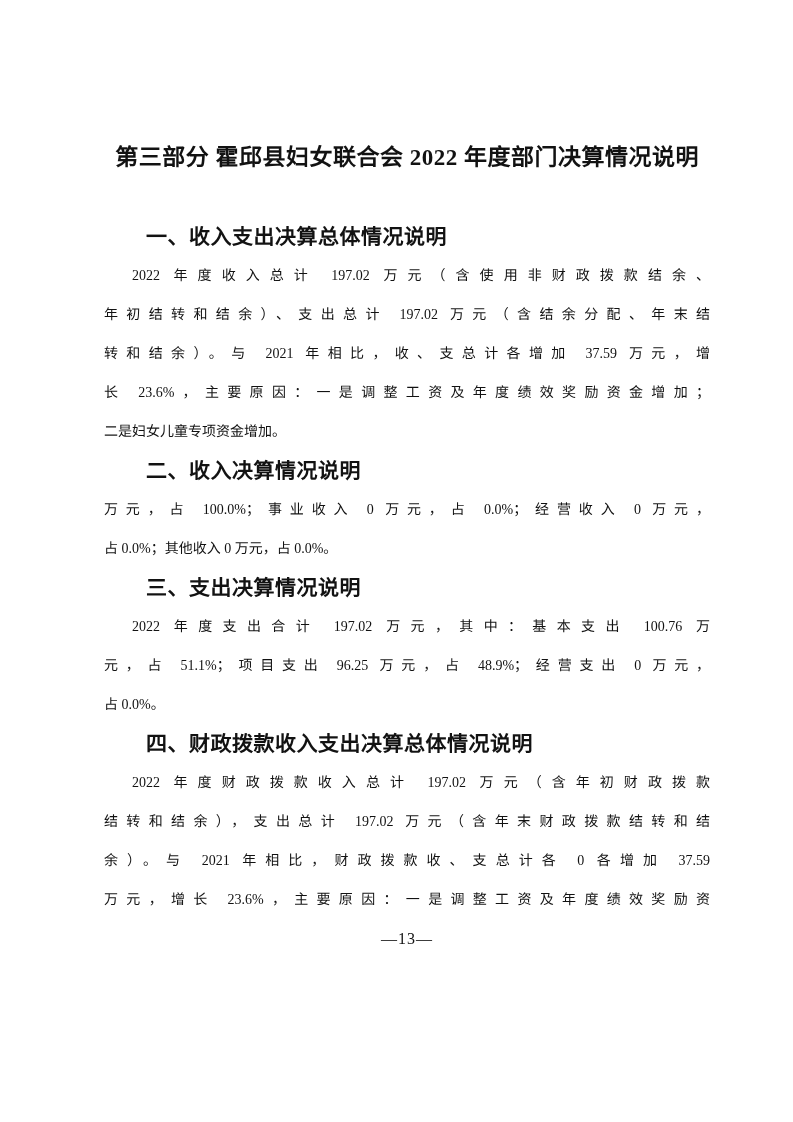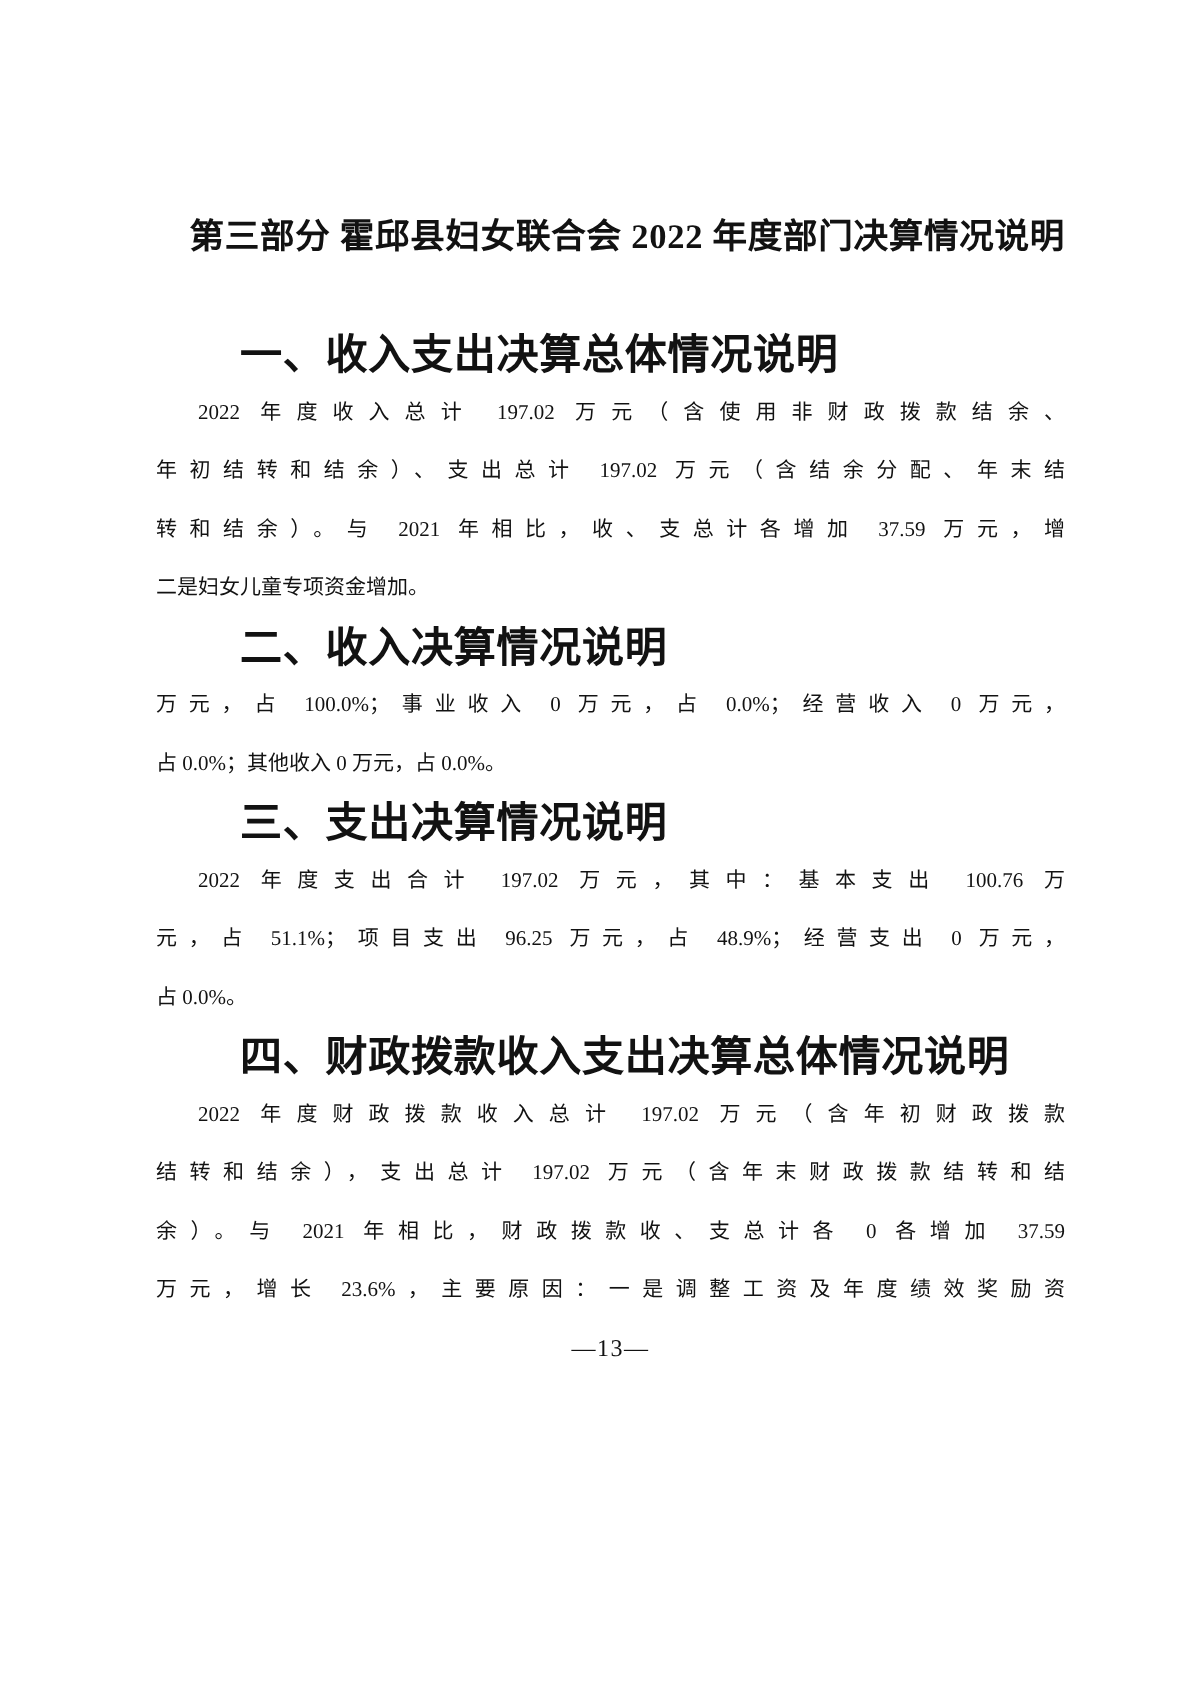--- a/index.html
+++ b/index.html
@@ -13,29 +13,29 @@
     color: #121212;
     padding: 140px 83px 0 104px;
     font-family: "Liberation Serif", "DejaVu Serif", serif;
     overflow: hidden;
   }
   .doc-title {
     margin: 0 0 41px 0;
     font-size: 23px;
     line-height: 36px;
     font-weight: 700;
-    text-align: right;
+    text-align: center;
     letter-spacing: 0.5px;
     white-space: nowrap;
     font-family: "Liberation Serif", "DejaVu Serif", serif;
   }
   .section { margin: 0; }
   .sec-heading {
     margin: 0;
-    font-size: 28px;
+    font-size: 21px;
     line-height: 39px;
     font-weight: 700;
     text-indent: 2em;
     font-family: "Liberation Sans", "DejaVu Sans", sans-serif;
     letter-spacing: 0.5px;
   }
   .line {
     font-size: 14px;
     line-height: 39px;
     text-align: justify;
@@ -57,20 +57,21 @@
 
 <div class="page">
 
   <h1 class="doc-title">第三部分 霍邱县妇女联合会 2022 年度部门决算情况说明</h1>
 
   <div class="section">
     <h2 class="sec-heading">一、收入支出决算总体情况说明</h2>
     <div class="line indent">2022 年度收入总计 197.02 万元（含使用非财政拨款结余、</div>
     <div class="line">年初结转和结余）、支出总计 197.02 万元（含结余分配、年末结</div>
     <div class="line">转和结余）。与 2021 年相比，收、支总计各增加 37.59 万元，增</div>
+    <div class="line">长 23.6%，主要原因：一是调整工资及年度绩效奖励资金增加；</div>
     <div class="line last">二是妇女儿童专项资金增加。</div>
   </div>
 
   <div class="section">
     <h2 class="sec-heading">二、收入决算情况说明</h2>
     <div class="line">万元，占 100.0%；事业收入 0 万元，占 0.0%；经营收入 0 万元，</div>
     <div class="line last">占 0.0%；其他收入 0 万元，占 0.0%。</div>
   </div>
 
   <div class="section">

